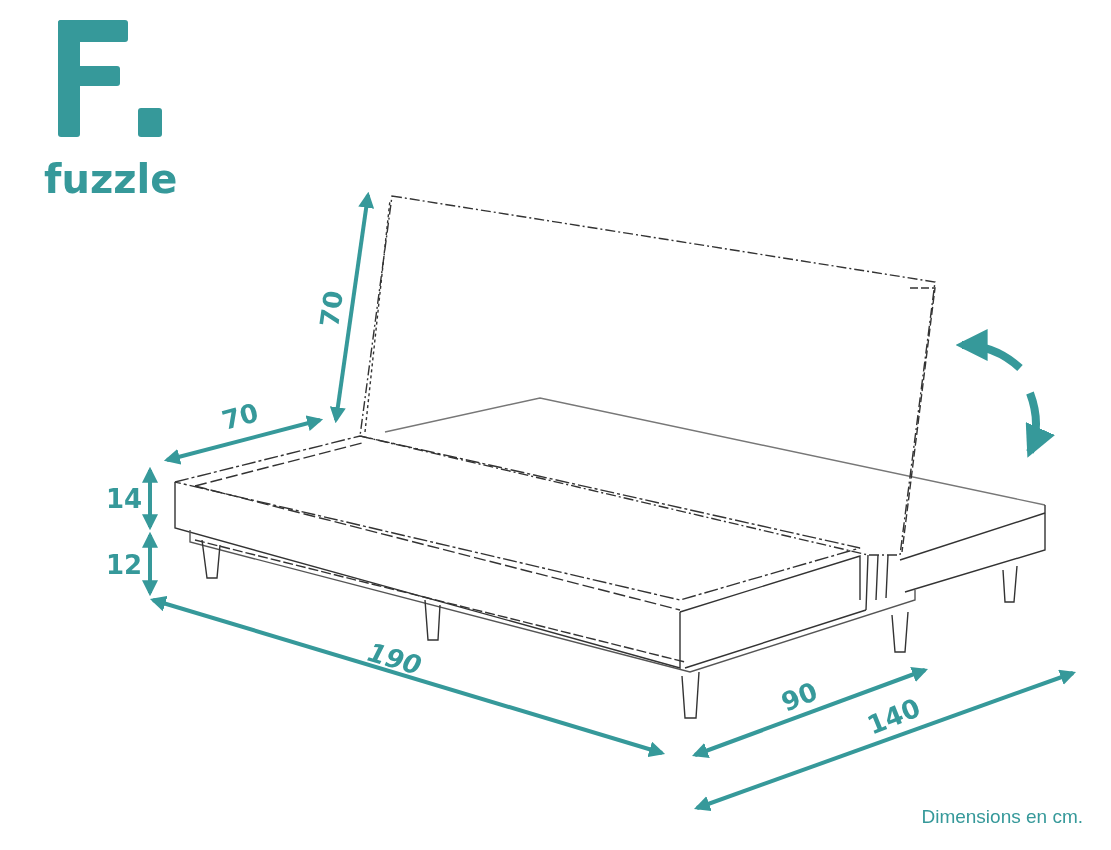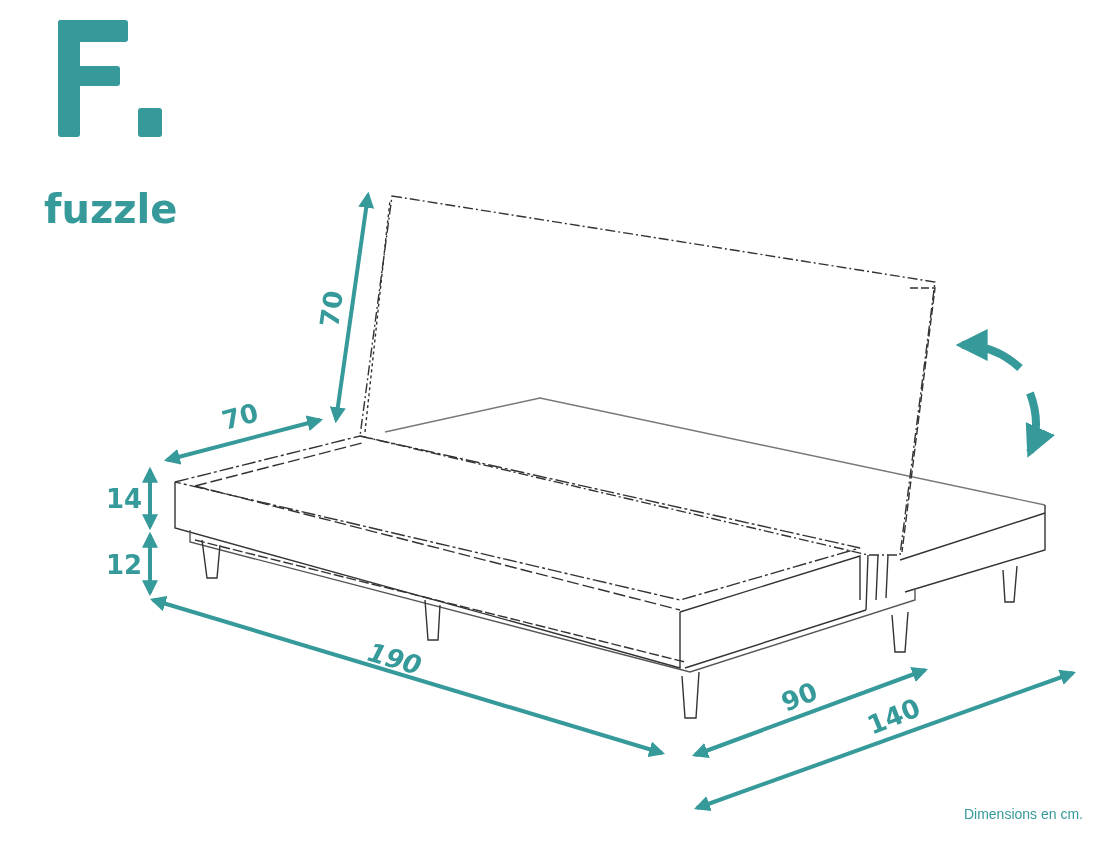--- a/index.html
+++ b/index.html
@@ -3,22 +3,22 @@
 <meta charset="utf-8">
 <style>
   html, body { margin:0; padding:0; background:#ffffff; }
   body { width:1111px; height:850px; position:relative; overflow:hidden; font-family:"DejaVu Sans", sans-serif; }
   .logo-mark { position:absolute; left:58px; top:20px; width:110px; height:118px; }
   .logo-f { position:absolute; left:0; top:0; width:72px; height:117px; }
   .logo-f .stem { position:absolute; left:0; top:0; width:22px; height:117px; background:#36999a; border-radius:3px; }
   .logo-f .top { position:absolute; left:0; top:0; width:70px; height:22px; background:#36999a; border-radius:3px; }
   .logo-f .mid { position:absolute; left:0; top:46px; width:62px; height:20px; background:#36999a; border-radius:3px; }
   .logo-dot { position:absolute; left:80px; top:88px; width:24px; height:29px; background:#36999a; border-radius:3px; }
-  .logo-word { position:absolute; left:44px; top:156px; font-size:40px; font-weight:bold; color:#36999a; letter-spacing:0px; font-family:"DejaVu Sans", sans-serif;margin-top:30px; }
-  .note { position:absolute; right:28px; top:806px; font-size:14px; color:#36999a; font-family:"Liberation Sans", sans-serif; }
+  .logo-word { position:absolute; left:44px; top:156px; font-size:40px; font-weight:bold; color:#36999a; letter-spacing:0px; font-family:"DejaVu Sans", sans-serif; }
+  .note { position:absolute; right:28px; top:806px; font-size:19px; color:#36999a; font-family:"Liberation Sans", sans-serif; }
   svg.diagram { position:absolute; left:0; top:0; }
   .dim-label { font-family:"DejaVu Sans", sans-serif; font-weight:bold; font-size:26px; fill:#36999a; }
 </style>
 </head>
 <body>
 
 <div class="logo-mark">
   <div class="logo-f">
     <div class="stem"></div>
       <div class="top"></div>

